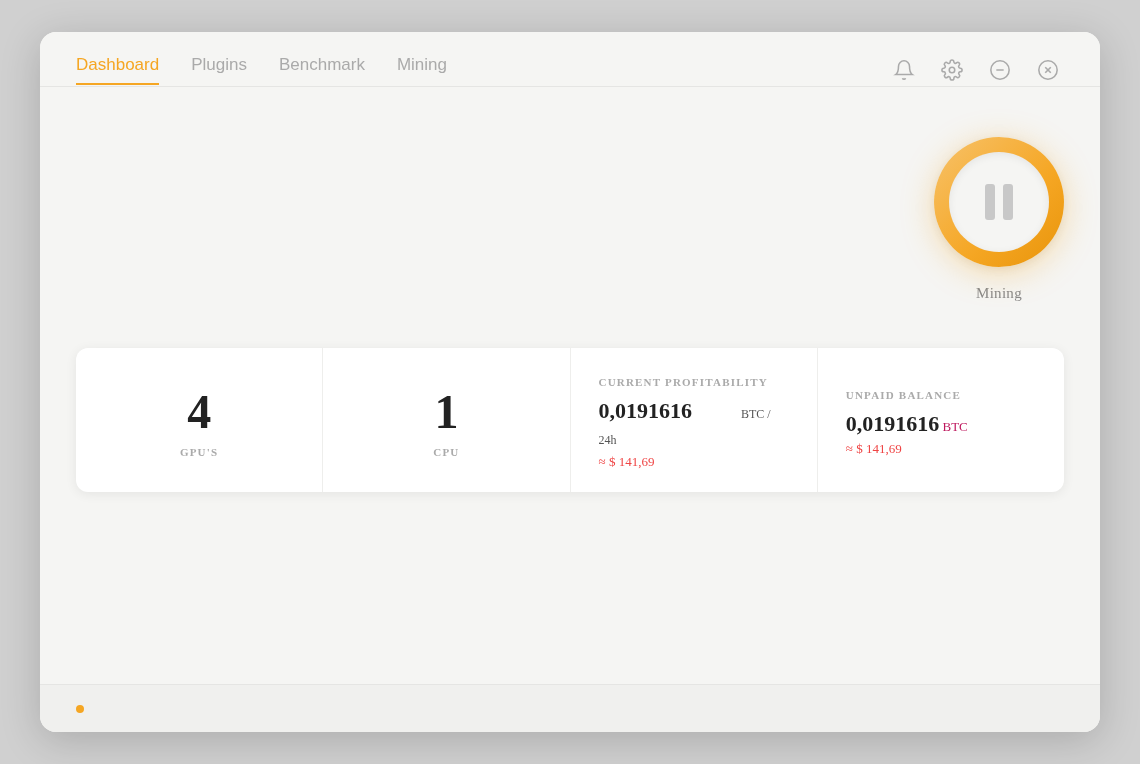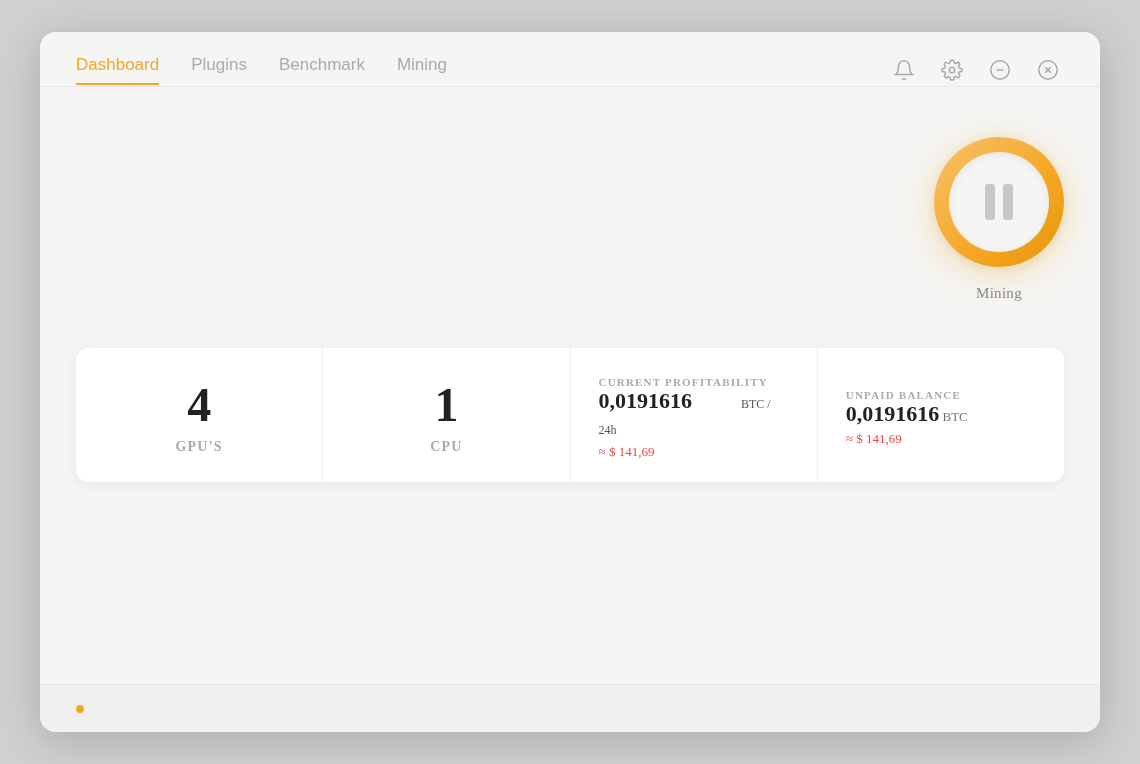--- a/index.html
+++ b/index.html
@@ -185,33 +185,34 @@
 
     .stat-number {
       font-size: 48px;
       font-weight: 800;
       color: #222;
       line-height: 1;
       margin-bottom: 10px;
     }
 
     .stat-unit-label {
-      font-size: 14px;
+      font-size: 11px;
       font-weight: 600;
       color: #aaa;
       letter-spacing: 1.2px;
       text-transform: uppercase;
     }
 
     .stat-label-upper {
       font-size: 11px;
       font-weight: 600;
       color: #aaa;
       letter-spacing: 1.2px;
       text-transform: uppercase;
+      margin-bottom: 10px;
     }
 
     .stat-value-main {
       font-size: 22px;
       font-weight: 800;
       color: #222;
       margin-bottom: 4px;
     }
 
     .stat-value-sub {
@@ -322,21 +323,21 @@
         <div class="stat-label-upper">CURRENT PROFITABILITY</div>
         <div class="stat-value-main">
           <span>0,0191616</span><span style="font-size:12px; font-weight:500; color:#555;padding-left:46px;"> BTC / 24h</span>
         </div>
         <div class="stat-value-sub">≈ $ 141,69</div>
       </div>
 
       <div class="stat-card">
         <div class="stat-label-upper">UNPAID BALANCE</div>
         <div class="stat-value-main">
-          <span>0,0191616</span><span style="font-size:13px; font-weight:500; color:#737373;"> BTC</span>
+          <span>0,0191616</span><span style="font-size:13px; font-weight:500; color:#be185d;"> BTC</span>
         </div>
         <div class="stat-value-sub">≈ $ 141,69</div>
       </div>
 
     </div>
 
   </div>
 
   <div class="bottom-strip">
     <div class="bottom-strip-dot"></div>

